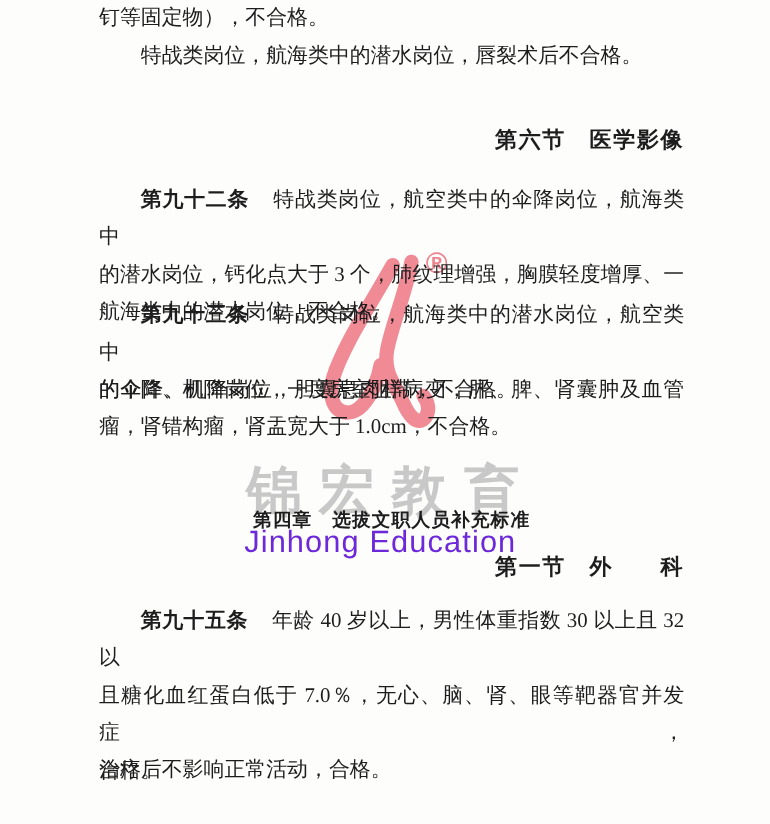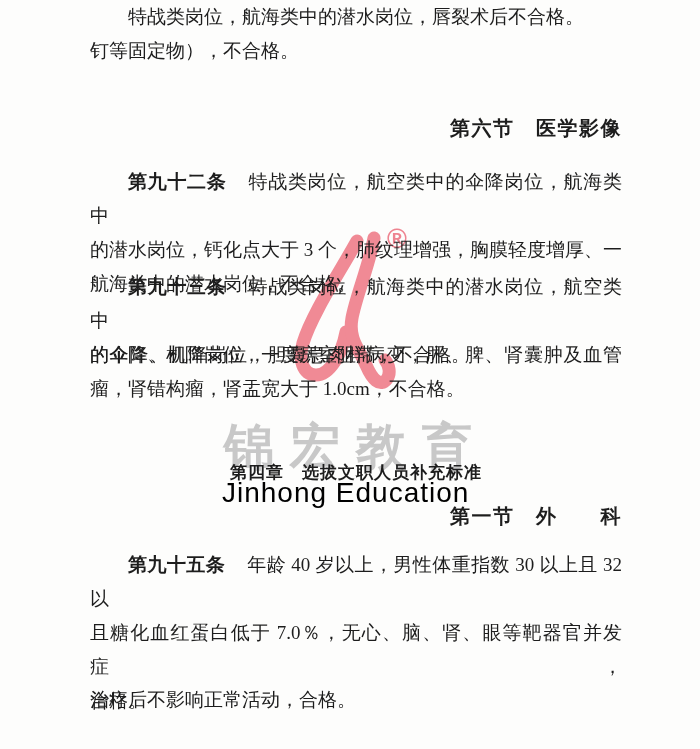--- a/index.html
+++ b/index.html
@@ -35,41 +35,41 @@
     left:387px;top:226px;font-size:27px;line-height:27px;
     color:#ee8390;font-family:"Liberation Sans","DejaVu Sans",sans-serif;font-weight:700;
   }
   .wm-cn{
     left:224px;top:422px;font-size:50px;line-height:50px;letter-spacing:16px;
     font-weight:700;color:#c8c8c8;white-space:nowrap;
     font-family:"Liberation Sans","DejaVu Sans",sans-serif;
   }
   .wm-en{
     left:222px;top:479px;font-size:28px;line-height:28px;letter-spacing:1px;
-    color:#000000;white-space:nowrap;
+    color:#6d28d9;white-space:nowrap;
     font-family:"Liberation Sans","DejaVu Sans",sans-serif;
   }
 </style>
 </head>
 <body>
 
 <div class="page">
 
   <svg class="wm wm-logo" viewBox="0 0 104 170" fill="none" xmlns="http://www.w3.org/2000/svg">
     <path d="M 64 13 C 45 47, 19 86, 10 115 C 5 132, 10 146, 22 147 C 37 148, 49 125, 53 104" stroke="#f08a95" stroke-width="13" stroke-linecap="round"></path>
     <path d="M 81 10 C 76 38, 63 68, 59 90 C 55 112, 67 122, 73 137 C 79 151, 87 160, 94 151 C 98 145, 96 137, 92 132" stroke="#f08a95" stroke-width="13" stroke-linecap="round"></path>
   </svg>
   <div class="wm wm-reg">®</div>
   <div class="wm wm-cn">锦宏教育</div>
   <div class="wm wm-en">Jinhong Education</div>
 
   <div>
       <div class="block para" style="top: 0px;">
+        <div class="line">钉等固定物），不合格。</div>
         <div class="line indent">特战类岗位，航海类中的潜水岗位，唇裂术后不合格。</div>
-        <div class="line">钉等固定物），不合格。</div>
       </div>
       <div class="block heading-section" style="top: 111px;">第六节　医学影像</div>
       <div class="block para" style="top: 165px;">
         <div class="line justify indent"><b class="lead">第九十二条</b>特战类岗位，航空类中的伞降岗位，航海类中</div>
         <div class="line justify">的潜水岗位，钙化点大于 3 个，肺纹理增强，胸膜轻度增厚、一</div>
         <div class="line">航海类中的潜水岗位，不合格。</div>
       </div>
       <div class="block para" style="top: 270px;">
         <div class="line justify indent"><b class="lead">第九十三条</b>特战类岗位，航海类中的潜水岗位，航空类中</div>
         <div class="line">的伞降、机降岗位，一度房室阻滞，不合格。</div>

